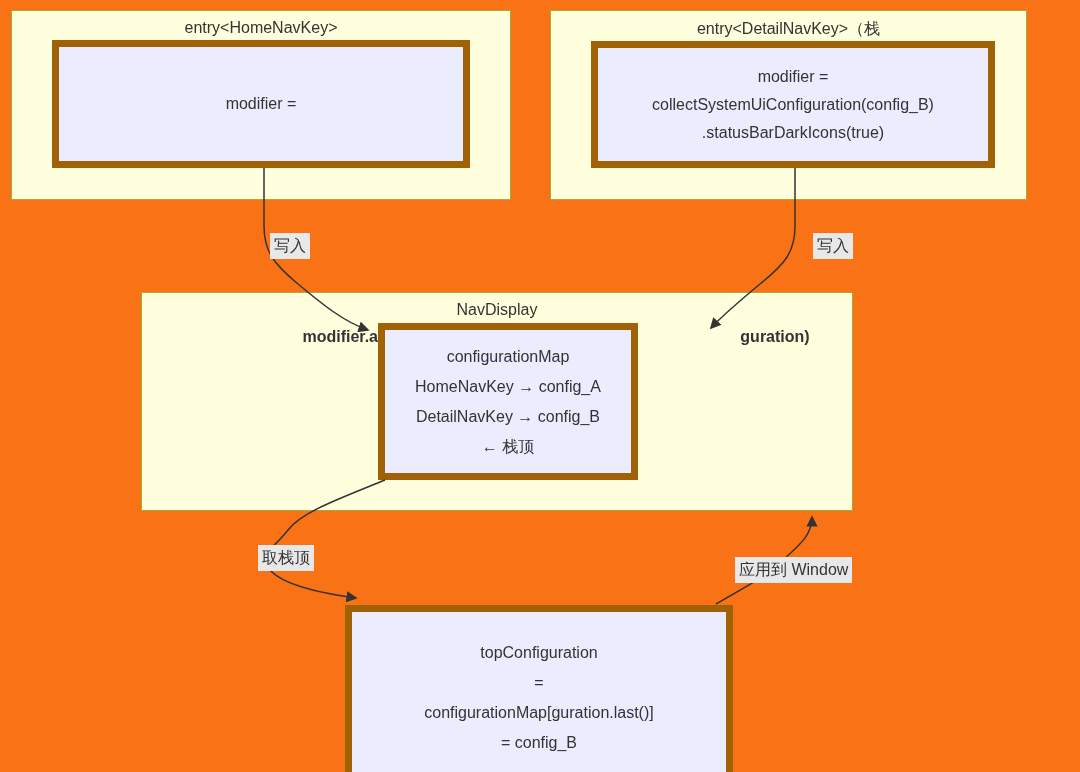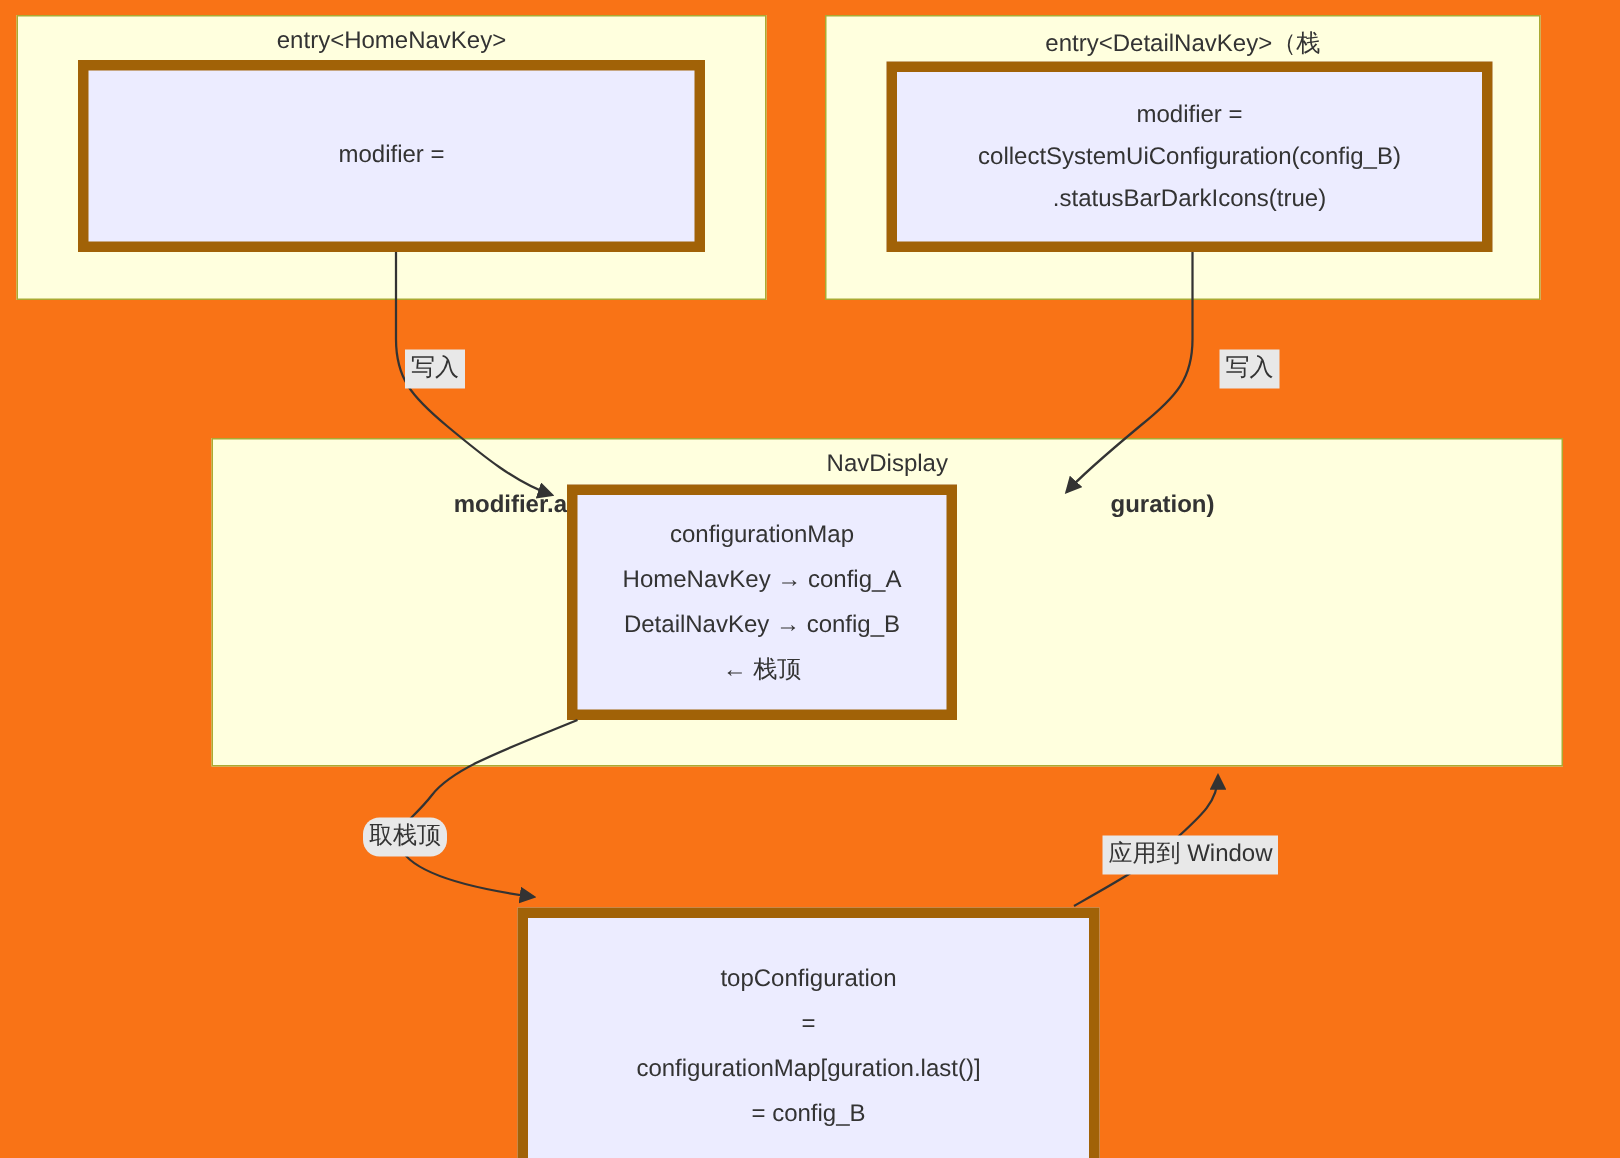--- a/index.html
+++ b/index.html
@@ -27,21 +27,21 @@
     position: absolute;
     left: 0; right: 0;
     top: 8px;
     text-align: center;
     font-size: 16px;
     color: #333333;
     z-index: 11;
   }
   #cluster-home      { left: 11px;  top: 10px;  width: 500px; height: 190px; }
   #cluster-detail    { left: 550px; top: 10px;  width: 477px; height: 190px; }
-  #cluster-navdisplay{ left: 141px; top: 292px; width: 901px; height: 219px; }
+  #cluster-navdisplay{ left: 141px; top: 292px; width: 712px; height: 219px; }
 
   
   .node {
     position: absolute;
     background: #ececff;
     border: 7px solid #a16207;
     display: flex;
     flex-direction: column;
     justify-content: center;
     align-items: center;
@@ -93,21 +93,21 @@
     color: #333333;
     font-size: 16px;
     line-height: 22px;
     padding: 2px 4px;
     white-space: nowrap;
     z-index: 50;
     margin-left: 24px;
   }
   #label-write-left   { left: 246px; top: 233px; }
   #label-write-right  { left: 789px; top: 233px; }
-  #label-pop-top      { left: 218px; top: 545px; border-radius: 11px; }
+  #label-pop-top      { left: 234px; top: 545px; }
   #label-apply-window { left: 711px; top: 557px; }
 </style>
 </head>
 <body>
 
 <div id="canvas">
 
   <div class="cluster" id="cluster-home">
     <div class="cluster-title">entry&lt;HomeNavKey&gt;</div>
   </div>

